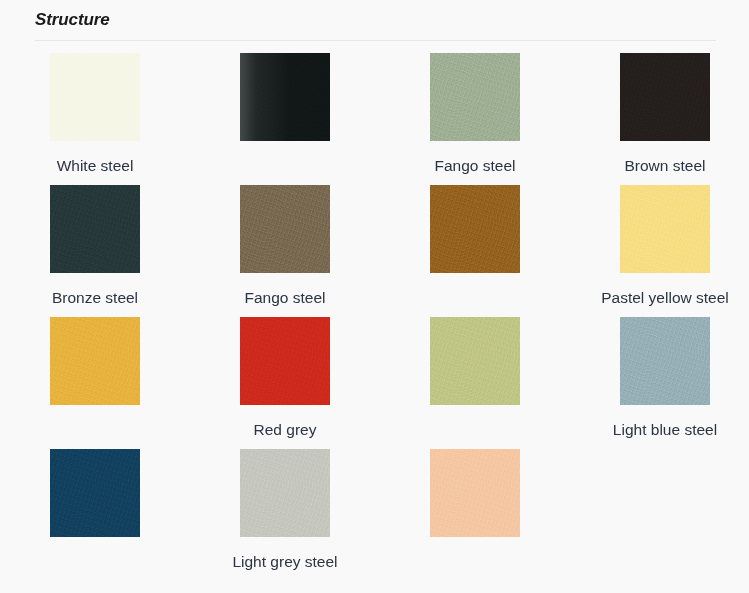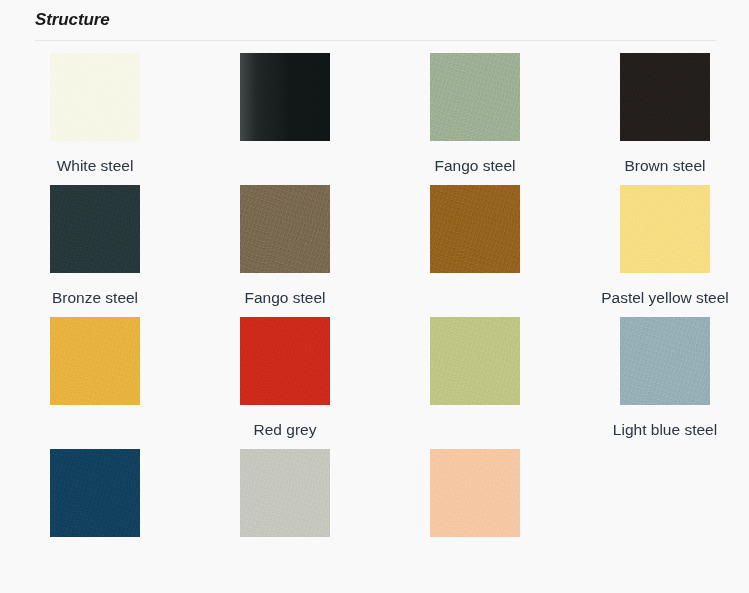--- a/index.html
+++ b/index.html
@@ -219,20 +219,21 @@
       </div>
       <div class="swatch-cell tall">
         <div class="swatch-chip-wrap">
           <div class="swatch-chip" style="background-color: rgb(18, 65, 95);"></div>
         </div>
       </div>
       <div class="swatch-cell tall">
         <div class="swatch-chip-wrap">
           <div class="swatch-chip" style="background-color: rgb(198, 200, 191);"></div>
         </div>
+        <div class="swatch-label">Light grey steel</div>
       </div>
       <div class="swatch-cell tall">
         <div class="swatch-chip-wrap">
           <div class="swatch-chip" style="background-color: rgb(245, 200, 164);"></div>
         </div>
       </div>
     </div>
 
 </div>
 

